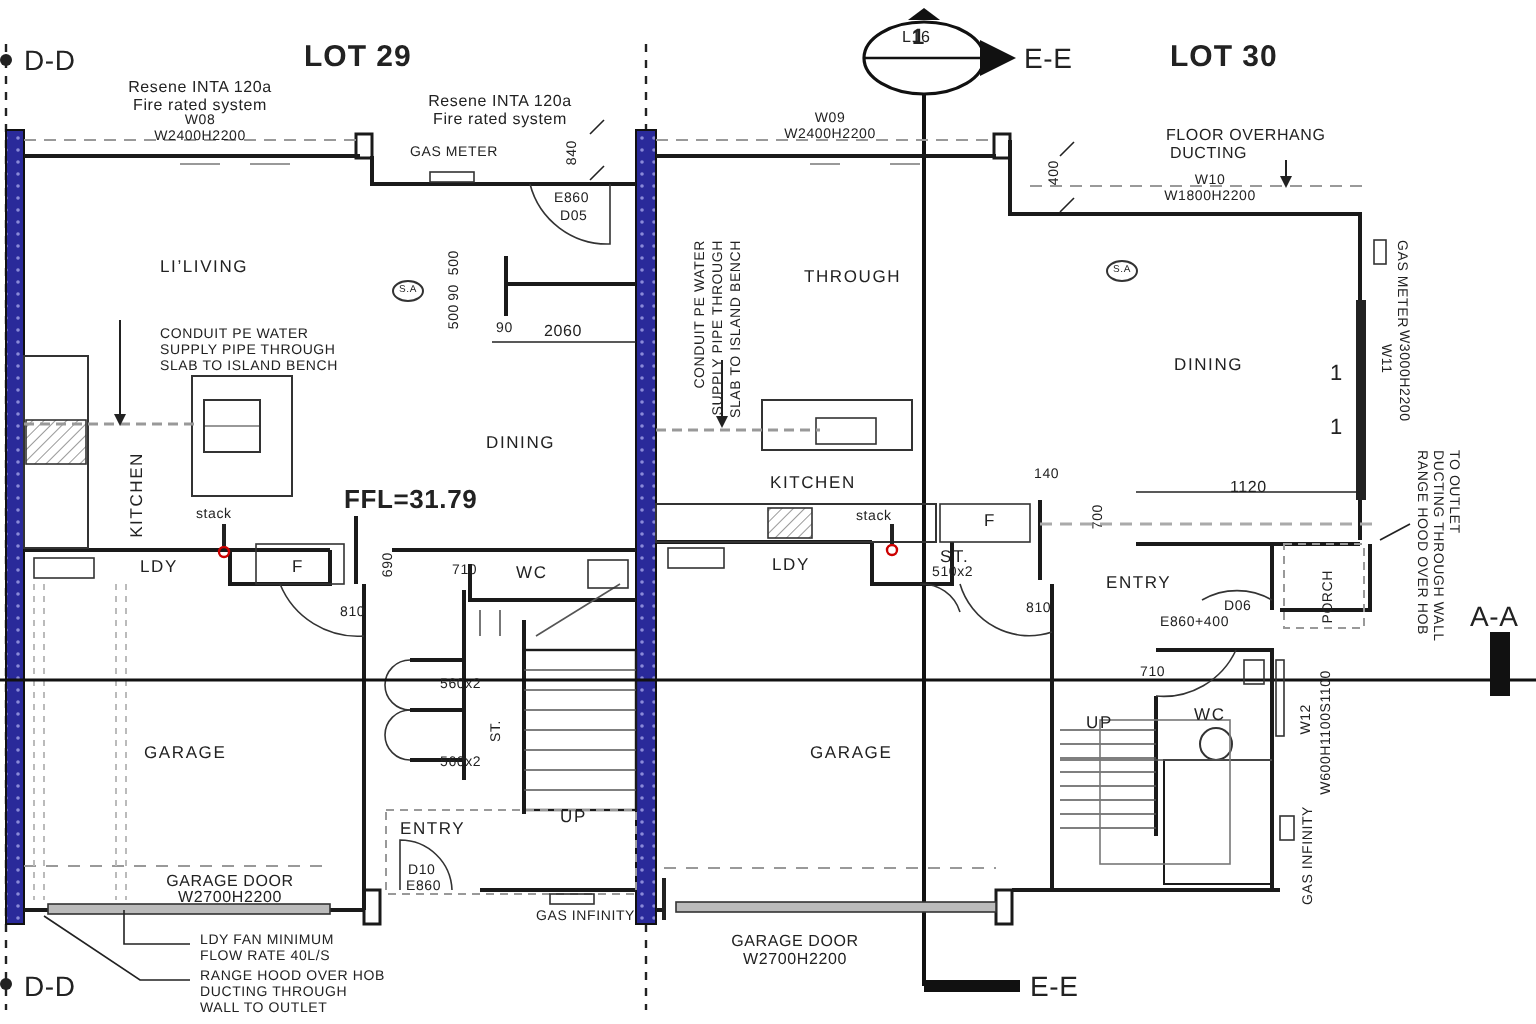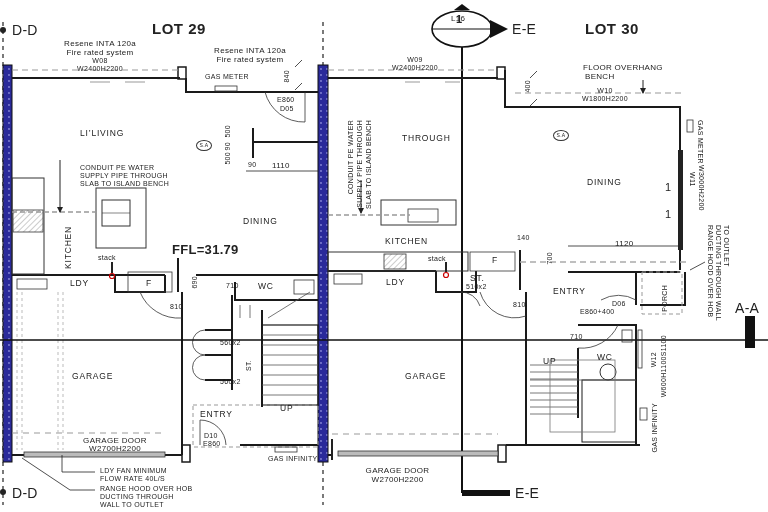--- a/index.html
+++ b/index.html
@@ -258,21 +258,21 @@
 <div class="lbl small" style="left:205px;top:73px;width:40px;">GAS METER</div>
 <div class="lbl small vert" style="left:283px;top:70px;">840</div>
 <div class="lbl small" style="left:277px;top:96px;">E860</div>
 <div class="lbl small" style="left:280px;top:105px;">D05</div>
 <div class="lbl room" style="left:80px;top:129px;">LI’LIVING</div>
 <div class="lbl small" style="left:196px;top:140px;border:1px solid #333;border-radius:50%;width:14px;height:9px;font-size:5px;line-height:9px;">S.A</div>
 <div class="lbl small vert" style="left:224px;top:125px;">500</div>
 <div class="lbl small vert" style="left:224px;top:142px;">90</div>
 <div class="lbl small vert" style="left:224px;top:152px;">500</div>
 <div class="lbl small" style="left:248px;top:161px;">90</div>
-<div class="lbl" style="left:272px;top:161px;">1110</div>
+<div class="lbl" style="left:272px;top:161px;">2060</div>
 <div class="lbl small" style="left:80px;top:164px;text-align:left;">CONDUIT PE WATER</div>
 <div class="lbl small" style="left:80px;top:172px;text-align:left;">SUPPLY PIPE THROUGH</div>
 <div class="lbl small" style="left:80px;top:180px;text-align:left;">SLAB TO ISLAND BENCH</div>
 <div class="lbl room" style="left:243px;top:217px;">DINING</div>
 <div class="lbl room vert" style="left:64px;top:226px;">KITCHEN</div>
 <div class="lbl ffl" style="left:172px;top:243px;">FFL=31.79</div>
 <div class="lbl small" style="left:98px;top:254px;">stack</div>
 <div class="lbl room" style="left:70px;top:279px;">LDY</div>
 <div class="lbl room" style="left:146px;top:279px;">F</div>
 <div class="lbl small vert" style="left:191px;top:276px;">690</div>
@@ -293,21 +293,21 @@
 <div class="lbl small" style="left:100px;top:467px;text-align:left;">LDY FAN MINIMUM</div>
 <div class="lbl small" style="left:100px;top:475px;text-align:left;">FLOW RATE 40L/S</div>
 <div class="lbl small" style="left:100px;top:485px;text-align:left;">RANGE HOOD OVER HOB</div>
 <div class="lbl small" style="left:100px;top:493px;text-align:left;">DUCTING THROUGH</div>
 <div class="lbl small" style="left:100px;top:501px;text-align:left;">WALL TO OUTLET</div>
 
 <div class="lbl big" style="left:585px;top:21px;text-align:right;">LOT 30</div>
 <div class="lbl small" style="left:385px;top:56px;width:60px;">W09</div>
 <div class="lbl small" style="left:380px;top:64px;width:70px;">W2400H2200</div>
 <div class="lbl" style="left:583px;top:63px;text-align:right;">FLOOR OVERHANG</div>
-<div class="lbl" style="left:585px;top:72px;text-align:left;">BENCH</div>
+<div class="lbl" style="left:585px;top:72px;text-align:left;">DUCTING</div>
 <div class="lbl small vert" style="left:524px;top:80px;">400</div>
 <div class="lbl small" style="left:575px;top:87px;width:60px;">W10</div>
 <div class="lbl small" style="left:565px;top:95px;width:80px;">W1800H2200</div>
 <div class="lbl small vert-cw" style="left:696px;top:120px;">GAS METER</div>
 <div class="lbl room" style="left:402px;top:134px;">THROUGH</div>
 <div class="lbl small" style="left:553px;top:130px;border:1px solid #333;border-radius:50%;width:14px;height:9px;font-size:5px;line-height:9px;">S.A</div>
 <div class="lbl small vert" style="left:347px;top:120px;">CONDUIT PE WATER</div>
 <div class="lbl small vert" style="left:356px;top:120px;">SUPPLY PIPE THROUGH</div>
 <div class="lbl small vert" style="left:365px;top:120px;">SLAB TO ISLAND BENCH</div>
 <div class="lbl room" style="left:587px;top:178px;">DINING</div>

